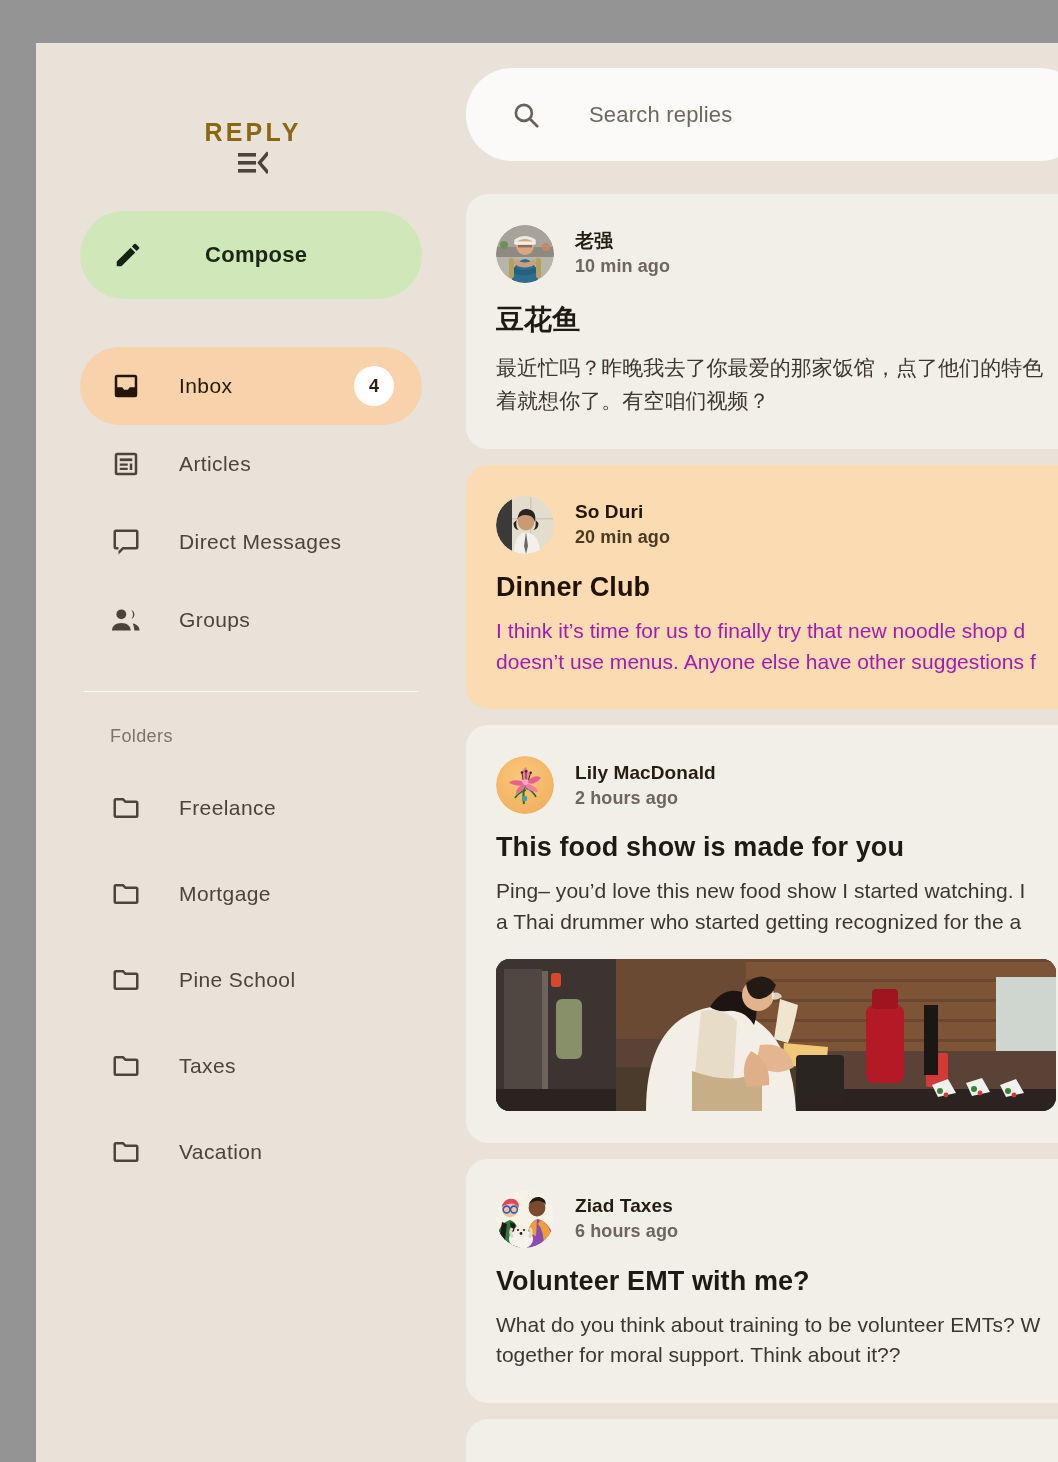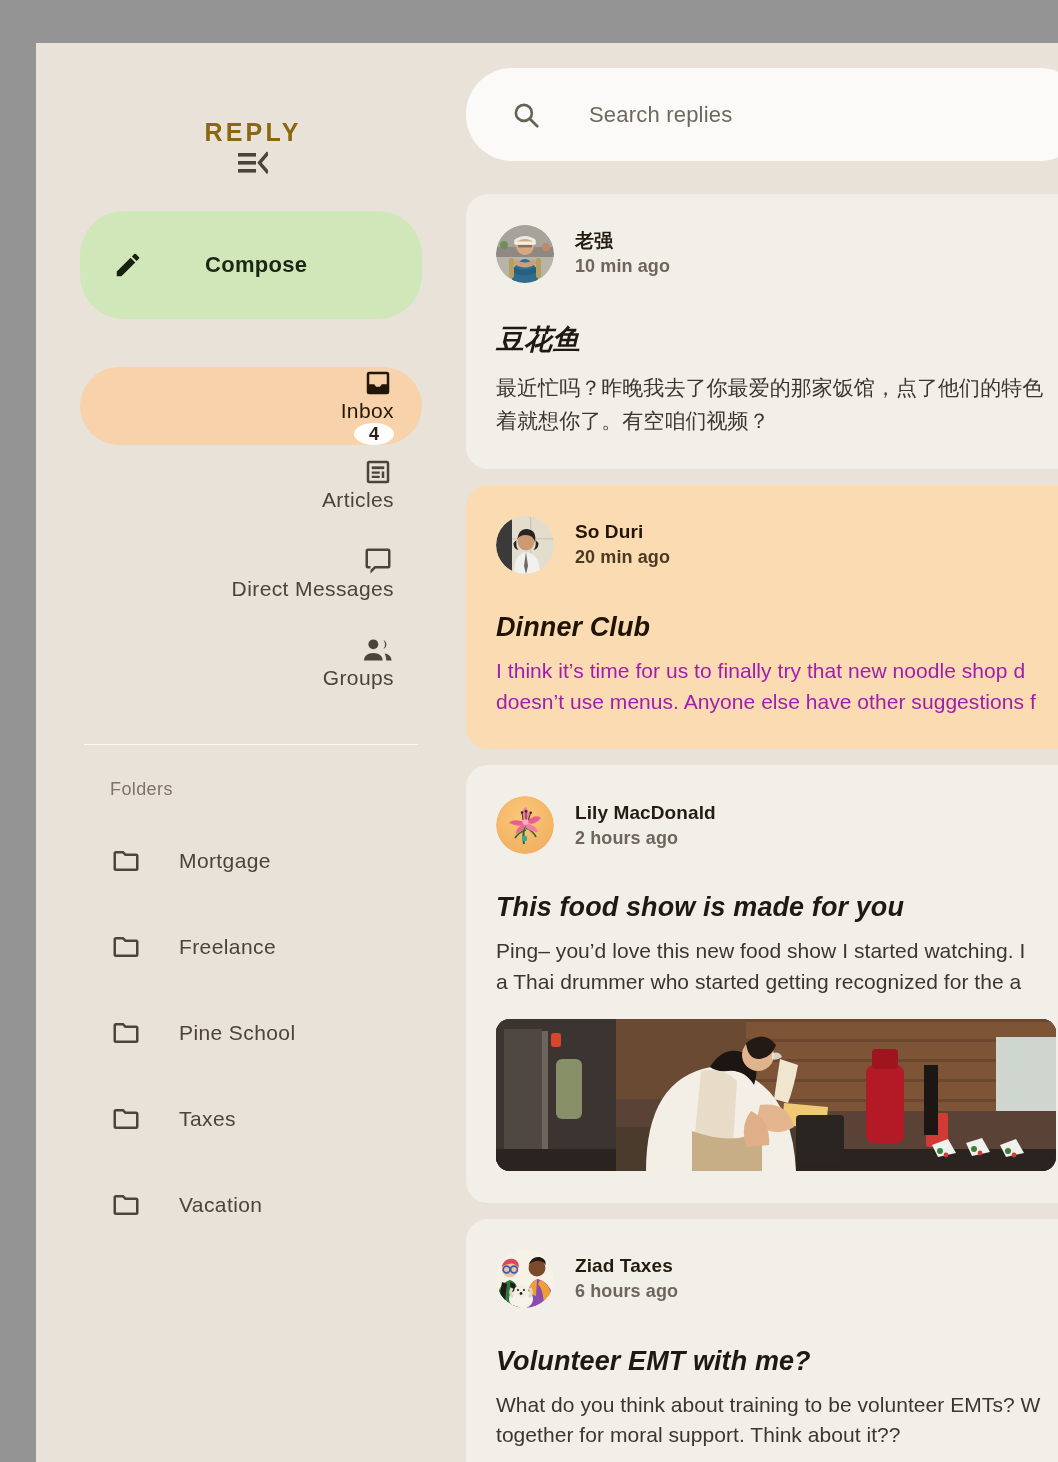--- a/index.html
+++ b/index.html
@@ -54,21 +54,21 @@
   }
   .menu-collapse-icon {
     width: 34px; height: 34px;
     display: flex; align-items: center; justify-content: center;
     cursor: pointer;
   }
 
   
   .compose-btn {
     margin-top: 33px;
-    height: 108px;
+    height: 88px;
     background: #d0e7ba;
     border-radius: 44px;
     display: flex;
     align-items: center;
     padding: 0 32px;
     cursor: pointer;
     border: none;
     width: 100%;
   }
   .compose-label {
@@ -77,26 +77,25 @@
     font-weight: 600;
     letter-spacing: 0.3px;
     margin-left: 61px;
   }
 
   
   .nav-list { margin-top: 48px; }
   .nav-item {
     height: 78px;
     display: flex;
-    align-items: flex-end;
+    align-items: center;
     border-radius: 39px;
     padding: 0 28px 0 30px;
     cursor: pointer;
-    margin-bottom: 11px;
-    flex-direction: column;
+    margin-bottom: 0;
   }
   .nav-item.selected { background: #f7d2ab; }
   .nav-label {
     font-size: 21px;
     color: #4a443b;
     letter-spacing: 0.4px;
     margin-left: 37px;
     flex: 1;
     font-weight: 400;
   }
@@ -208,24 +207,23 @@
     color: #6e665c;
     letter-spacing: 0.1px;
     line-height: 1.3;
     margin-top: 2px;
   }
   .thread-card.selected .thread-time { color: #4b3a22; }
 
   .thread-subject {
     font-size: 27px;
     color: #1d1a14;
-    margin-top: 38px;
+    margin-top: 18px;
     letter-spacing: 0.1px;
     white-space: nowrap;
-    font-style: italic;
   }
   .thread-card.selected .thread-subject { color: #201303; }
   .thread-subject.cjk { font-family: "DejaVu Sans", sans-serif; font-size: 28px; }
 
   .thread-body {
     font-size: 21px;
     color: #3c362d;
     line-height: 1.46;
     margin-top: 13px;
     white-space: pre;
@@ -325,29 +323,29 @@
 
     <div class="folders-caption">Folders</div>
 
     <nav class="folder-list">
       <div class="folder-item">
         <span class="nav-icon">
           <svg width="30" height="30" viewBox="0 0 24 24" aria-hidden="true">
               <path d="M10 4H4a2 2 0 0 0-2 2v12a2 2 0 0 0 2 2h16a2 2 0 0 0 2-2V8a2 2 0 0 0-2-2h-8l-2-2zm10 14H4V6h5.17l2 2H20v10z" fill="#4a443b"></path>
             </svg>
         </span>
+        <span class="folder-label">Freelance</span>
+      </div>
+      <div class="folder-item">
+        <span class="nav-icon">
+          <svg width="30" height="30" viewBox="0 0 24 24" aria-hidden="true">
+              <path d="M10 4H4a2 2 0 0 0-2 2v12a2 2 0 0 0 2 2h16a2 2 0 0 0 2-2V8a2 2 0 0 0-2-2h-8l-2-2zm10 14H4V6h5.17l2 2H20v10z" fill="#4a443b"></path>
+            </svg>
+        </span>
         <span class="folder-label">Mortgage</span>
-      </div>
-      <div class="folder-item">
-        <span class="nav-icon">
-          <svg width="30" height="30" viewBox="0 0 24 24" aria-hidden="true">
-              <path d="M10 4H4a2 2 0 0 0-2 2v12a2 2 0 0 0 2 2h16a2 2 0 0 0 2-2V8a2 2 0 0 0-2-2h-8l-2-2zm10 14H4V6h5.17l2 2H20v10z" fill="#4a443b"></path>
-            </svg>
-        </span>
-        <span class="folder-label">Freelance</span>
       </div>
       <div class="folder-item">
         <span class="nav-icon">
           <svg width="30" height="30" viewBox="0 0 24 24" aria-hidden="true">
               <path d="M10 4H4a2 2 0 0 0-2 2v12a2 2 0 0 0 2 2h16a2 2 0 0 0 2-2V8a2 2 0 0 0-2-2h-8l-2-2zm10 14H4V6h5.17l2 2H20v10z" fill="#4a443b"></path>
             </svg>
         </span>
         <span class="folder-label">Pine School</span>
       </div>
       <div class="folder-item">

